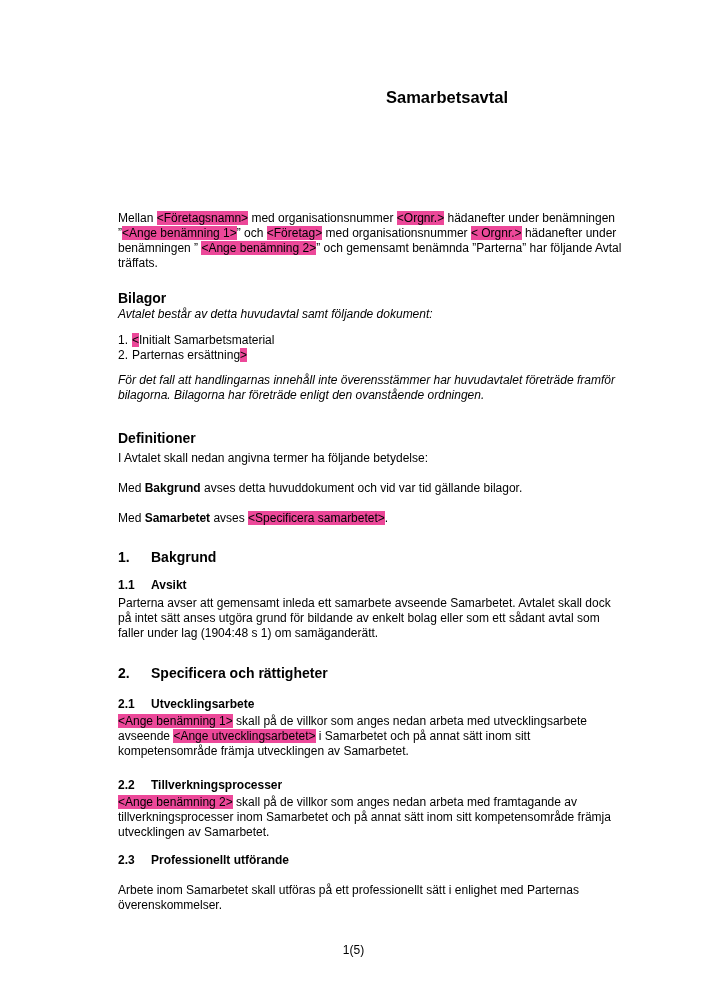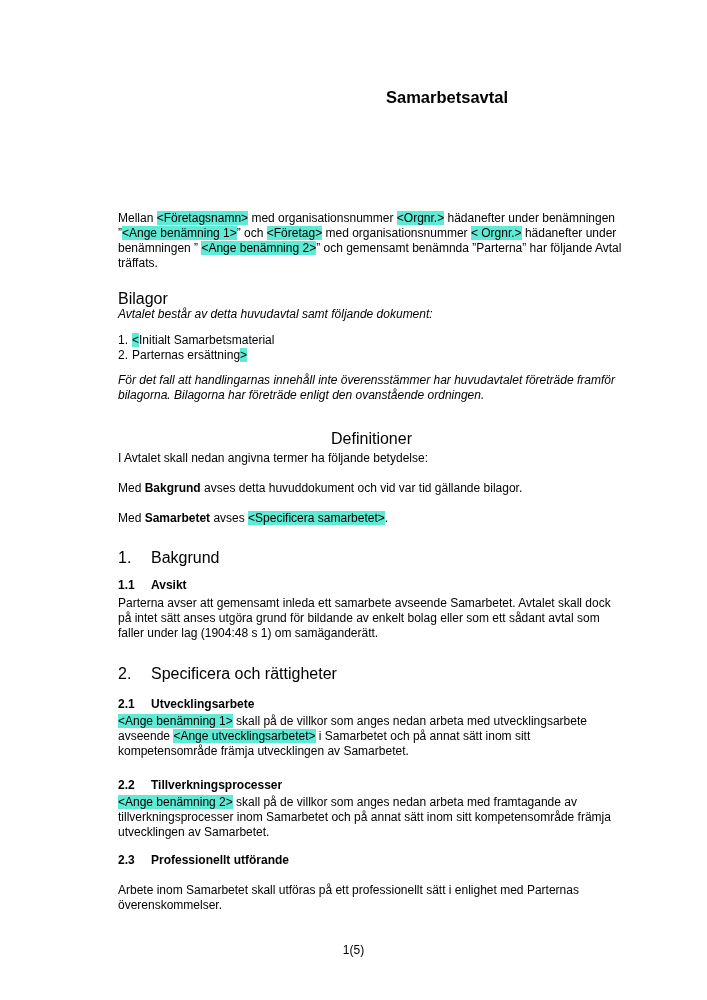--- a/index.html
+++ b/index.html
@@ -4,33 +4,33 @@
 <style>
   html,body{margin:0;padding:0;}
   body{
     width:707px;height:1000px;background:#ffffff;color:#000000;
     font-family:"Liberation Sans", sans-serif;position:relative;overflow:hidden;
   }
   .page{position:absolute;inset:0;background:#ffffff;}
   .content{padding:88px 82px 0 118px;}
   .title{font-size:16.5px;font-weight:bold;line-height:19px;padding-left:268px;margin:0;}
   .body{font-size:12px;line-height:15px;margin:0;}
-  .h1{font-size:16px;font-weight:normal;line-height:17px;}
+  .h1{font-size:14px;font-weight:bold;line-height:17px;}
   .h2{font-size:12px;font-weight:bold;line-height:15px;}
   .h-num{display:inline-block;width:33px;}
-  .hl{background:#5eead4;}
+  .hl{background:#ec4899;}
   .bold{font-weight:bold;}
   .list-item{font-size:12px;line-height:15px;}
   .li-num{display:inline-block;width:14px;}
   .m-intro{margin-top:104px;}
   .m-h-bilagor{margin-top:19px;}
   .m-lead-bilagor{font-style:italic;}
   .m-list{margin-top:11px;}
   .m-note-bilagor{margin-top:10px;font-style:italic;}
-  .m-h-def{margin-top:27px;text-align:center;}
+  .m-h-def{margin-top:27px;}
   .m-lead-def{margin-top:4px;}
   .m-p-avtalet{margin-top:15px;}
   .m-p-samarbetet{margin-top:15px;}
   .m-h-bakgrund{margin-top:23px;}
   .m-h-avsikt{margin-top:12px;}
   .m-p-avsikt{margin-top:3px;}
   .m-h-s2{margin-top:24px;}
   .m-h-21{margin-top:15px;}
   .m-p-21{margin-top:2px;}
   .m-h-22{margin-top:19px;}

